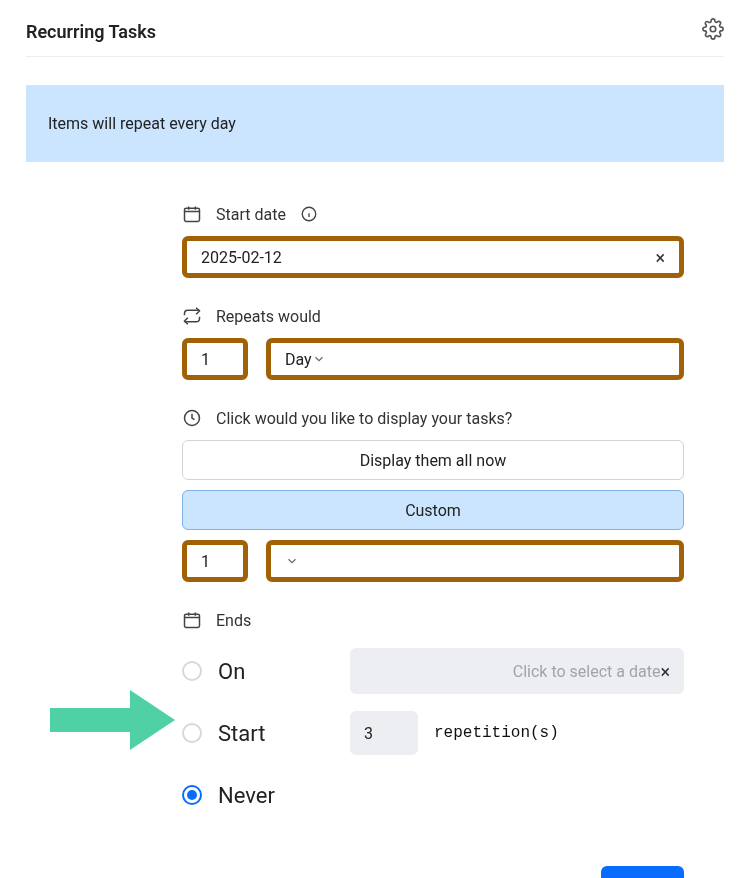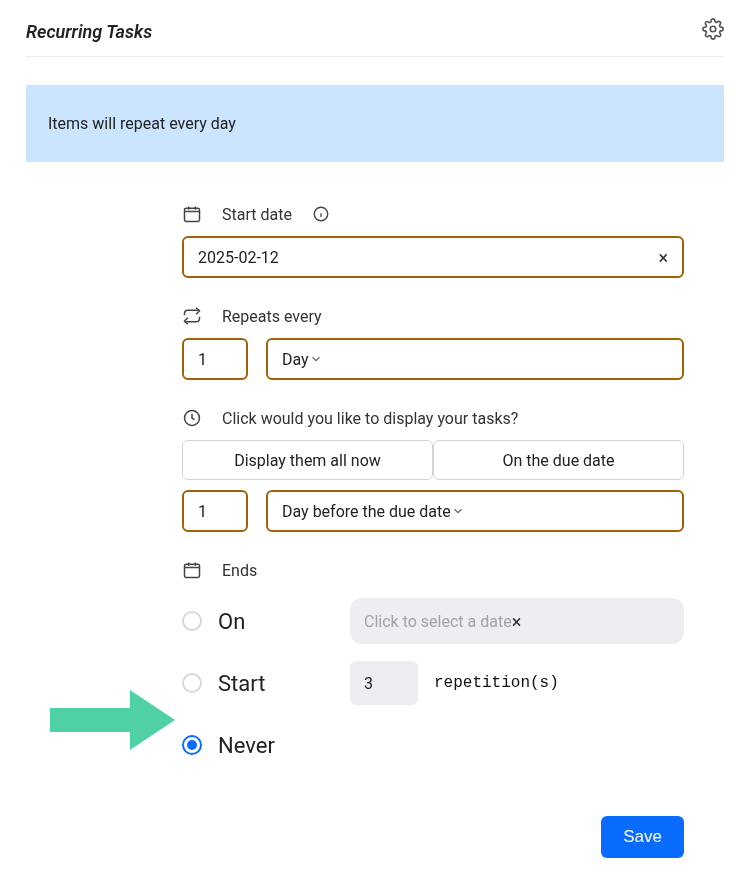--- a/index.html
+++ b/index.html
@@ -14,21 +14,20 @@
   }
   .page {
     padding: 18px 26px;
   }
   .header {
     display: flex;
     align-items: center;
     justify-content: space-between;
     padding-bottom: 12px;
     border-bottom: 1px solid #eee;
-    font-style: italic;
   }
   .title {
     font-size: 18px;
     font-weight: 600;
     color: #222;
   }
   .gear-icon {
     width: 22px;
     height: 22px;
     color: #555;
@@ -39,21 +38,21 @@
     padding: 29px 22px;
     font-size: 16px;
     color: #222;
   }
   .form {
     padding: 24px 40px 0 156px;
   }
   .section-label {
     display: flex;
     align-items: center;
-    gap: 20px;
+    gap: 14px;
     font-size: 16px;
     color: #333;
     margin-bottom: 12px;
     margin-top: 28px;
   }
   .section-label.first { margin-top: 18px; }
   .icon {
     width: 20px;
     height: 20px;
     color: #444;
@@ -63,21 +62,21 @@
     width: 18px;
     height: 18px;
     color: #444;
   }
   .input-row {
     display: flex;
     gap: 18px;
   }
   .text-input {
     height: 42px;
-    border: 2px solid #a16207;
+    border: 5px solid #a16207;
     border-radius: 6px;
     padding: 0 14px;
     font-size: 16px;
     color: #222;
     background: #fff;
     display: flex;
     align-items: center;
     justify-content: space-between;
   }
   .text-input.full { width: 100%; }
@@ -152,25 +151,25 @@
     font-size: 22px;
     color: #222;
     min-width: 60px;
   }
   .disabled-date {
     background: #eceef1;
     color: #a0a4aa;
     border: none;
     height: 46px;
     flex: 1;
-    border-radius: 12px;
+    border-radius: 6px;
     padding: 0 14px;
     display: flex;
     align-items: center;
-    justify-content: flex-start;
+    justify-content: flex-end;
   }
   .small-num {
     background: #eceef1;
     border: none;
     width: 68px;
     height: 44px;
     border-radius: 6px;
     display: flex;
     align-items: center;
     padding: 0 14px;
@@ -234,21 +233,21 @@
       <span class="close-x">×</span>
     </div>
 
     <div class="section-label">
       <svg class="icon" viewBox="0 0 24 24" fill="none" stroke="currentColor" stroke-width="1.8">
         <path d="M17 2l4 4-4 4"></path>
         <path d="M3 11V9a4 4 0 0 1 4-4h14"></path>
         <path d="M7 22l-4-4 4-4"></path>
         <path d="M21 13v2a4 4 0 0 1-4 4H3"></path>
       </svg>
-      <span>Repeats every</span>
+      <span>Repeats would</span>
     </div>
     <div class="input-row">
       <div class="text-input num-input">
         <span>1</span>
       </div>
       <div class="text-input select">
         <span>Day</span>
         <svg class="chevron" viewBox="0 0 24 24" fill="none" stroke="currentColor" stroke-width="2">
             <path d="M6 9l6 6 6-6"></path>
           </svg>
@@ -257,28 +256,27 @@
 
     <div class="section-label">
       <svg class="icon" viewBox="0 0 24 24" fill="none" stroke="currentColor" stroke-width="1.8">
         <circle cx="12" cy="12" r="9"></circle>
         <path d="M12 7v5l3 2"></path>
       </svg>
       <span>Click would you like to display your tasks?</span>
     </div>
     <div class="btn-row">
       <div class="option-btn">Display them all now</div>
-      <div class="option-btn">On the due date</div>
-    </div>
+    </div>
+    <div class="option-btn selected" style="margin-bottom:10px;">Custom</div>
     <div class="input-row">
       <div class="text-input num-input">
         <span>1</span>
       </div>
       <div class="text-input select">
-        <span>Day before the due date</span>
         <svg class="chevron" viewBox="0 0 24 24" fill="none" stroke="currentColor" stroke-width="2">
             <path d="M6 9l6 6 6-6"></path>
           </svg>
       </div>
     </div>
 
     <div class="section-label">
       <svg class="icon" viewBox="0 0 24 24" fill="none" stroke="currentColor" stroke-width="1.8">
         <rect x="3" y="5" width="18" height="16" rx="2"></rect>
         <path d="M3 9h18M8 3v4M16 3v4"></path>

